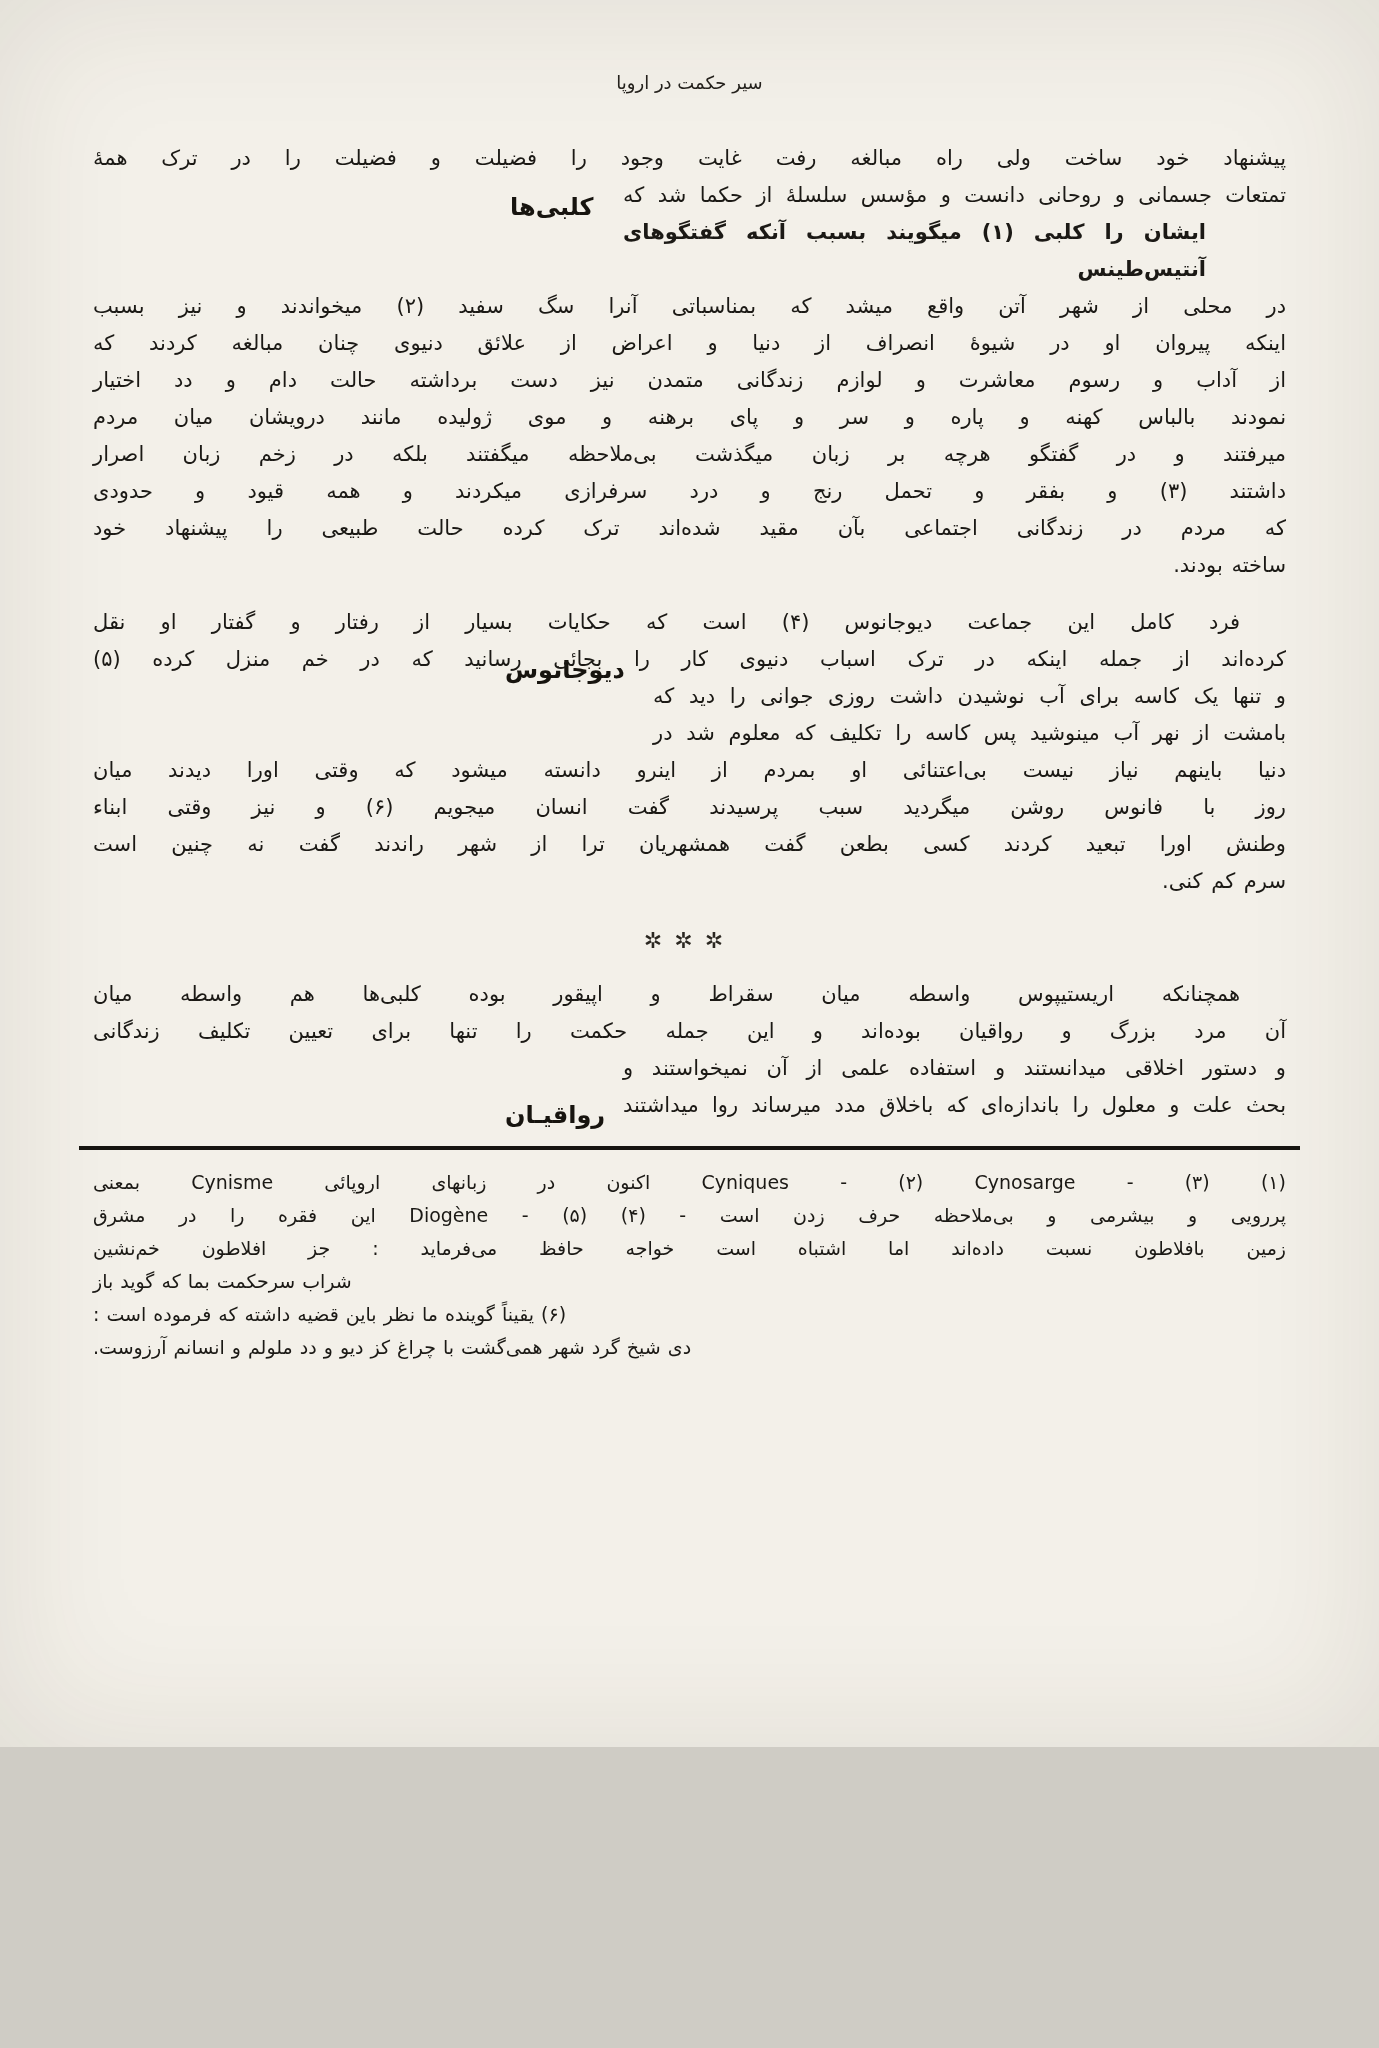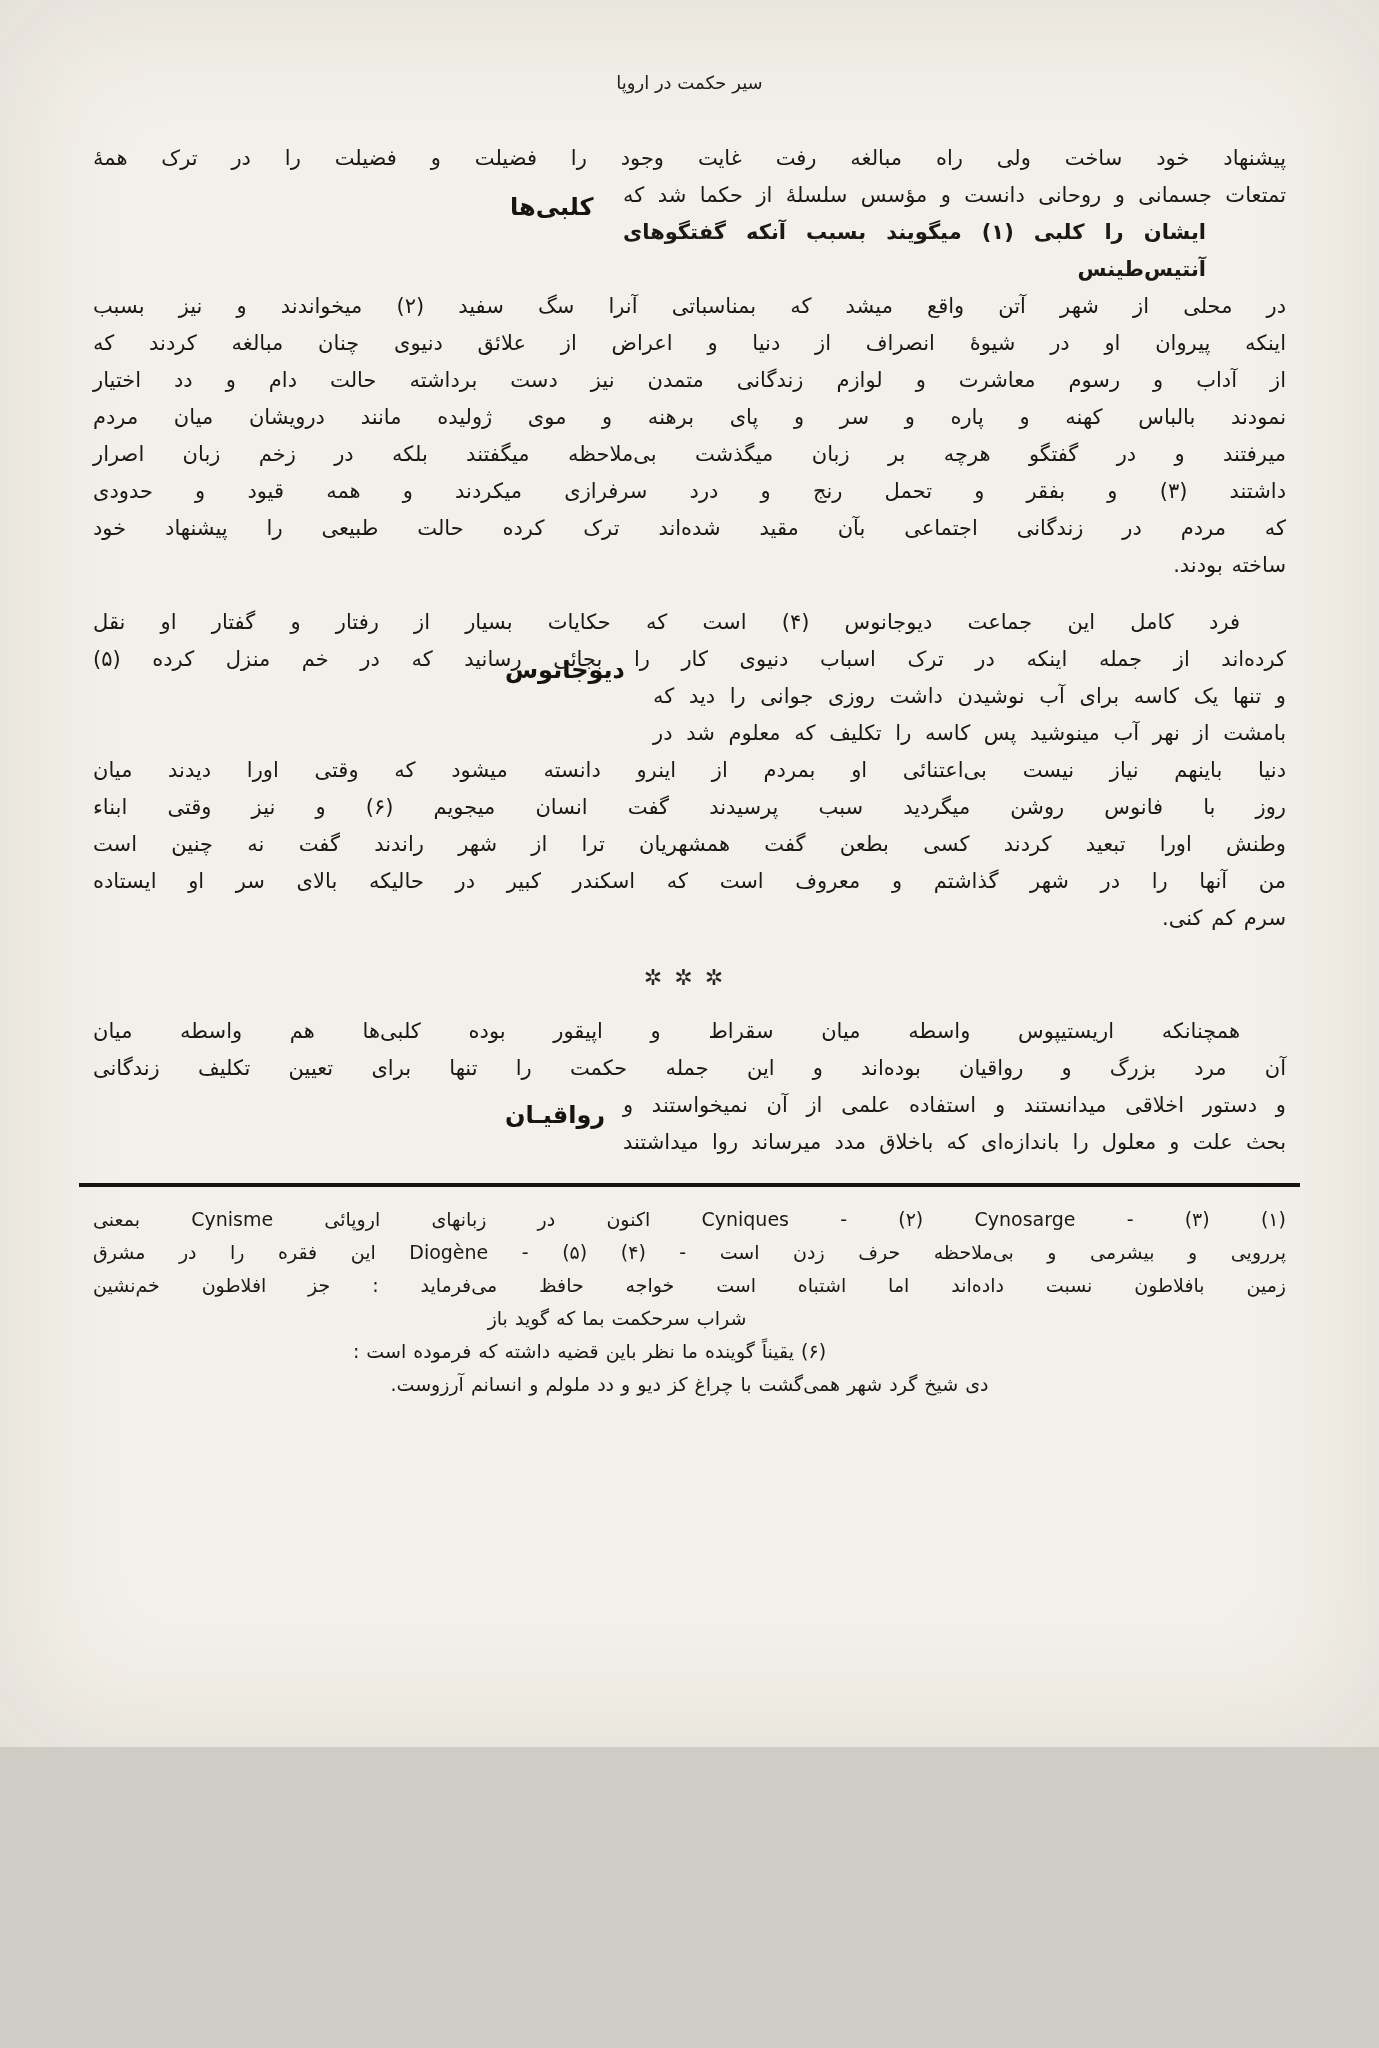--- a/index.html
+++ b/index.html
@@ -46,21 +46,21 @@
     line-height:34px;
     color:#2a2620;
   }
   .rule {
     margin:22px -14px 0;
     border-top:4px solid #161410;
   }
   .footnotes { margin-top:16px; font-size:19px; }
   .fline {
     line-height:33px;
-    text-align:center;
+    text-align:left;
     word-spacing:1px;
   }
   .fj { text-align:justify; text-align-last:justify; }
   .fi1 { padding-right:145px; }
   .fi2 { padding-right:200px; }
   .margin-heading {
     position:absolute;
     font-size:24px;
     font-weight:bold;
     color:#17140f;
@@ -99,21 +99,20 @@
     <div class="line j">که مردم در زندگانی اجتماعی بآن مقید شده‌اند ترک کرده حالت طبیعی را پیشنهاد خود</div>
     <div class="line">ساخته بودند.</div>
 
     <div class="line j fl p-start">فرد کامل این جماعت دیوجانوس (۴) است که حکایات بسیار از رفتار و گفتار او نقل</div>
     <div class="line j">کرده‌اند از جمله اینکه در ترک اسباب دنیوی کار را بجائی رسانید که در خم منزل کرده (۵)</div>
     <div class="line j w3">و تنها یک کاسه برای آب نوشیدن داشت روزی جوانی را دید که</div>
     <div class="line j w3">بامشت از نهر آب مینوشید پس کاسه را تکلیف که معلوم شد در</div>
     <div class="line j">دنیا باینهم نیاز نیست بی‌اعتنائی او بمردم از اینرو دانسته میشود که وقتی اورا دیدند میان</div>
     <div class="line j">روز با فانوس روشن میگردید سبب پرسیدند گفت انسان میجویم (۶) و نیز وقتی ابناء</div>
     <div class="line j">وطنش اورا تبعید کردند کسی بطعن گفت همشهریان ترا از شهر راندند گفت نه چنین است</div>
-    <div class="line j">من آنها را در شهر گذاشتم و معروف است که اسکندر کبیر در حالیکه بالای سر او ایستاده</div>
     <div class="line">سرم کم کنی.</div>
 
     <div class="sep">✲✲✲</div>
 
     <div class="line j fl">همچنانکه اریستیپوس واسطه میان سقراط و اپیقور بوده کلبی‌ها هم واسطه میان</div>
     <div class="line j">آن مرد بزرگ و رواقیان بوده‌اند و این جمله حکمت را تنها برای تعیین تکلیف زندگانی</div>
     <div class="line j w4">و دستور اخلاقی میدانستند و استفاده علمی از آن نمیخواستند و</div>
     <div class="line j w4">بحث علت و معلول را باندازه‌ای که باخلاق مدد میرساند روا میداشتند</div>
 
     <div class="rule"></div>

